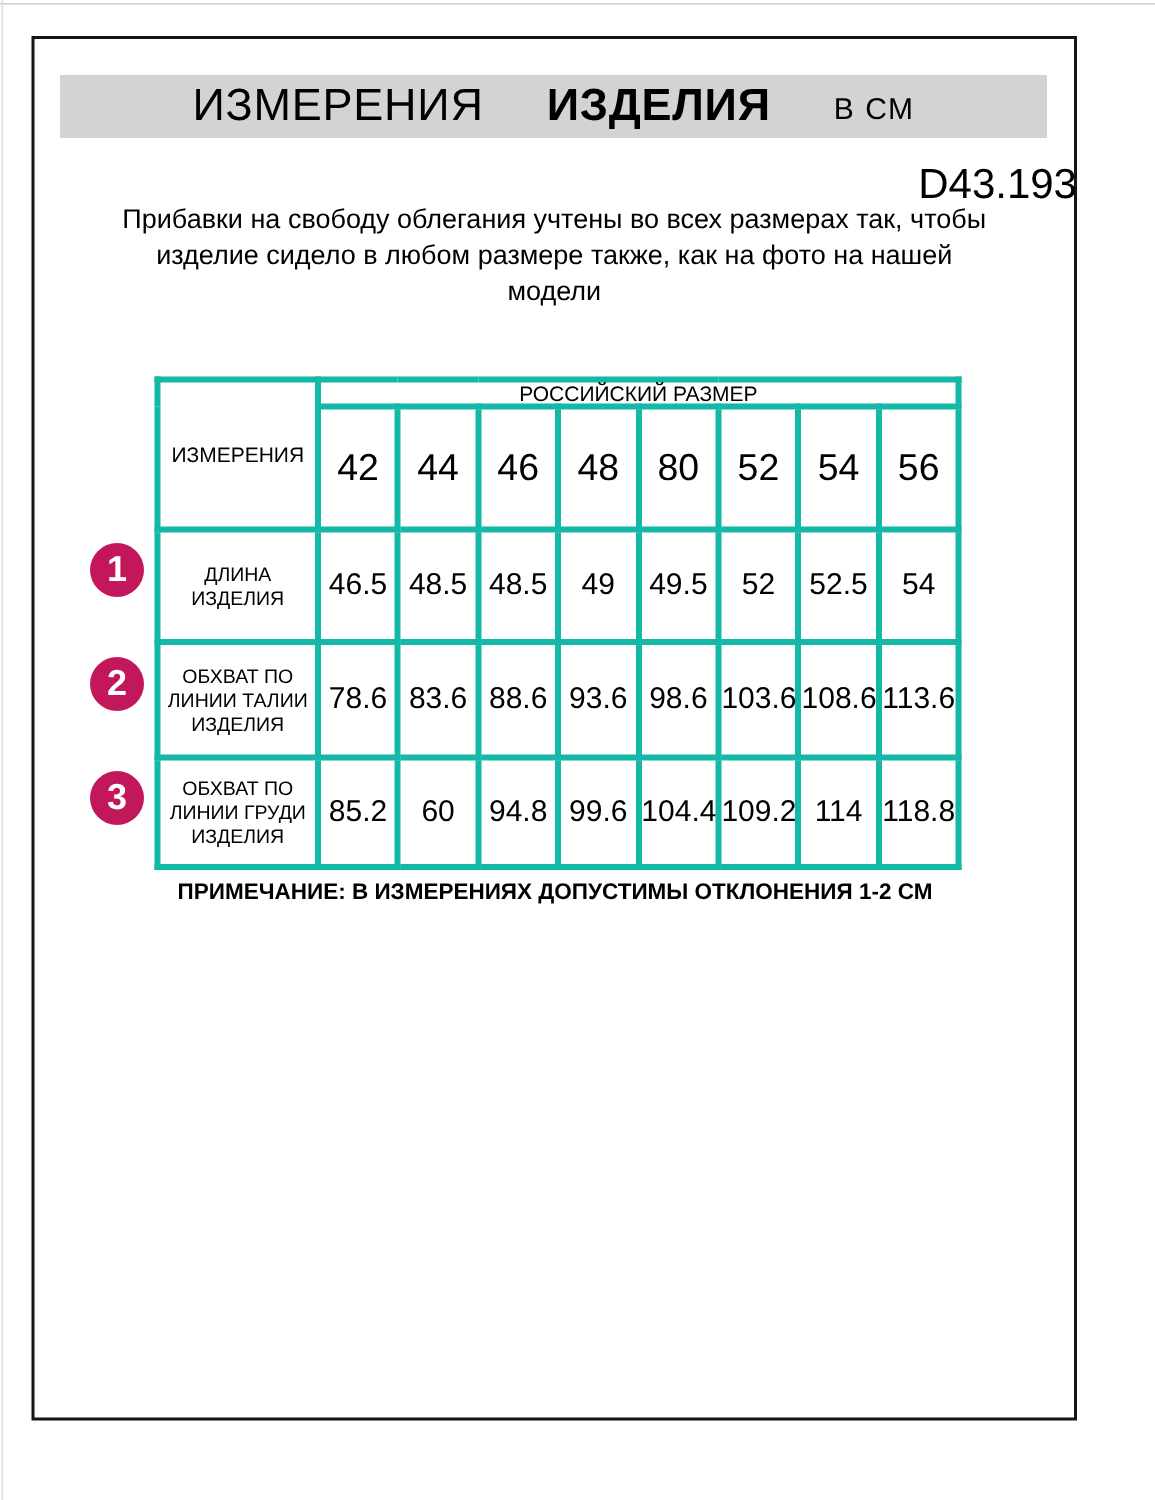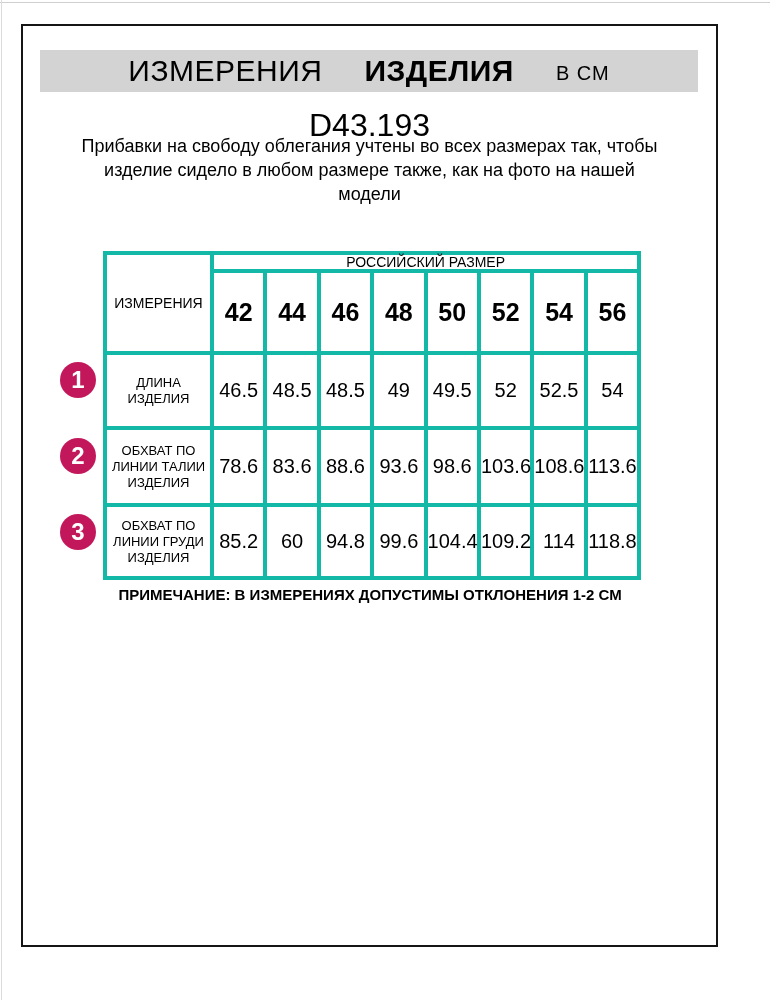--- a/index.html
+++ b/index.html
@@ -32,22 +32,22 @@
     justify-content: center;
   }
   .header-bar .t-reg  { font-size: 30px; font-weight: 400; letter-spacing: 0.5px; }
   .header-bar .t-bold { font-size: 30px; font-weight: 700; margin-left: 42px; letter-spacing: 0.5px; }
   .header-bar .t-unit { font-size: 20px; font-weight: 400; margin-left: 42px; position: relative; top: 2px; letter-spacing: 1px; }
 
   .product-code {
     position: absolute;
     left: 21px; top: 107px;
     width: 697px;
-    text-align: center;
-    font-size: 32px;
+    text-align: right;
+    font-size: 28px;
     font-weight: 400;
   }
   .description {
     position: absolute;
     left: 21px; top: 134px;
     width: 697px;
     text-align: center;
     font-size: 18px;
     line-height: 24px;
     font-weight: 400;
@@ -64,21 +64,21 @@
     border: 4px solid #14b8a6;
     text-align: center;
     vertical-align: middle;
     padding: 0;
   }
   .col-label { width: 107px; }
   .col-size  { width: 53.4px; }
 
   tr.band-row td { height: 17px; font-size: 14px; font-weight: 400; line-height: 14px; }
   td.corner-cell { font-size: 14px; font-weight: 400; }
-  tr.sizes-row td { height: 82px; font-size: 25px; font-weight: 700; text-align: center; }
+  tr.sizes-row td { height: 82px; font-size: 25px; font-weight: 400; text-align: center; }
   tr.data-row td { font-size: 20px; font-weight: 400; margin-left: 24px; }
   tr.data-row td.row-label { font-size: 13px; line-height: 16px; font-weight: 400; }
   tr.data-row.r1 td { height: 75px; }
   tr.data-row.r2 td { height: 77px; }
   tr.data-row.r3 td { height: 73px; }
   .row-label span { display: block; }
 
   .num-circle {
     position: absolute;
     left: 60px;
@@ -142,21 +142,21 @@
   <tbody>
       <tr class="band-row">
     <td rowspan="2" class="corner-cell">ИЗМЕРЕНИЯ</td>
     <td colspan="8">РОССИЙСКИЙ РАЗМЕР</td>
   </tr>
   <tr class="sizes-row">
     <td>42</td>
     <td>44</td>
     <td>46</td>
     <td>48</td>
-    <td>50</td>
+    <td>80</td>
     <td>52</td>
     <td>54</td>
     <td>56</td>
   </tr>
   <tr class="data-row r1">
     <td class="row-label">
       <span>ДЛИНА</span>
       <span>ИЗДЕЛИЯ</span>
     </td>
     <td>46.5</td>

